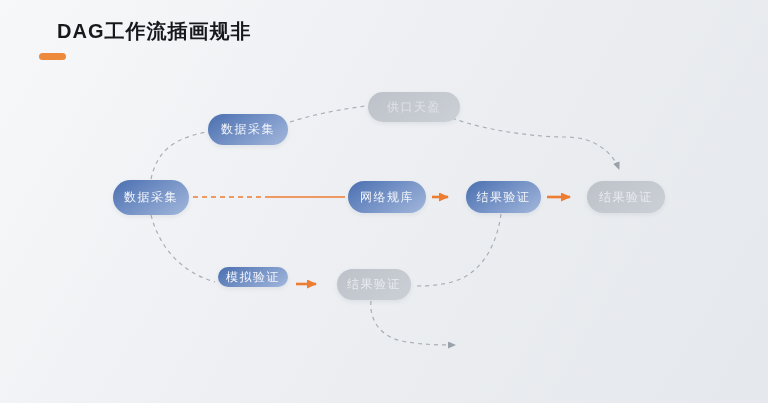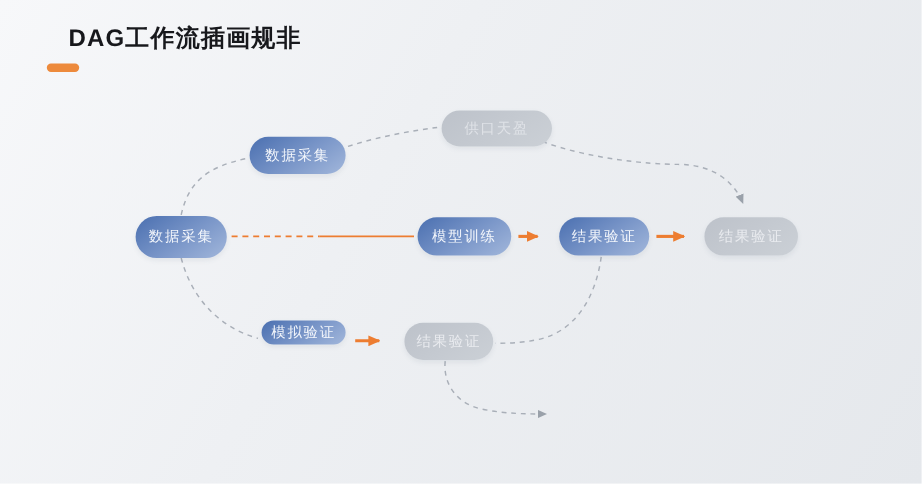--- a/index.html
+++ b/index.html
@@ -74,21 +74,21 @@
 
   <div class="node blue" style="left:208px;top:114px;width:80px;height:31px">
     <span>数据采集</span>
   </div>
 
   <div class="node blue" style="left:113px;top:180px;width:76px;height:35px">
     <span>数据采集</span>
   </div>
 
   <div class="node blue" style="left:348px;top:181px;width:78px;height:32px">
-    <span>模型训练</span>
+    <span>网络规库</span>
   </div>
 
   <div class="node blue" style="left:466px;top:181px;width:75px;height:32px">
     <span>结果验证</span>
   </div>
 
   <div class="node gray" style="left:587px;top:181px;width:78px;height:32px">
     <span>结果验证</span>
   </div>
 

